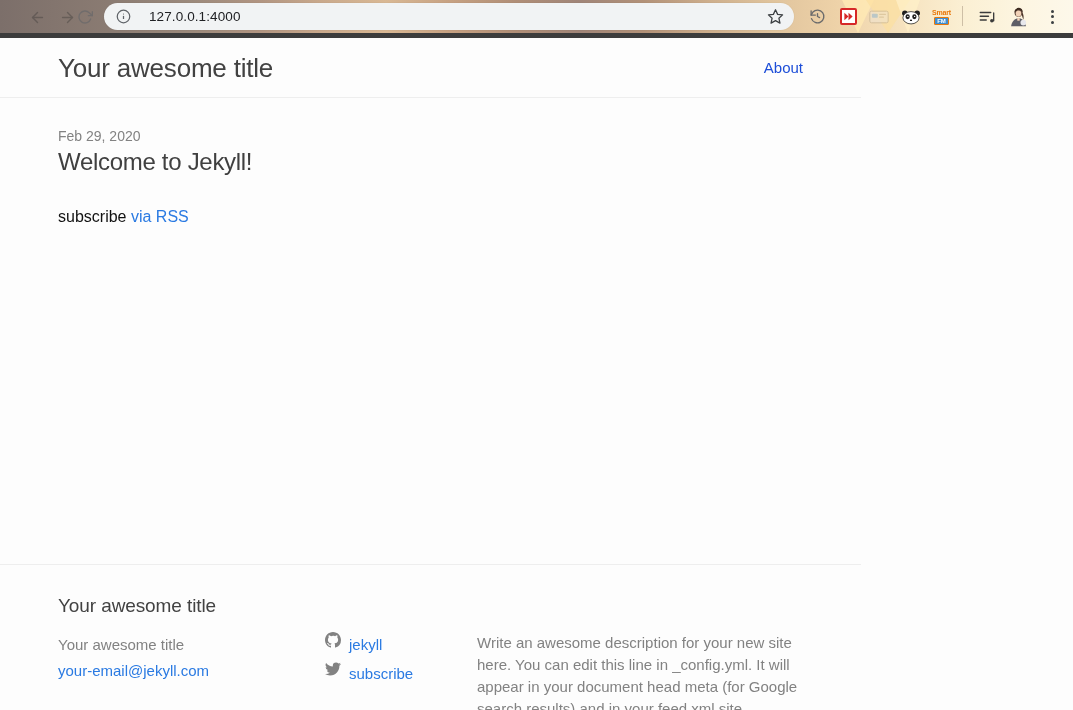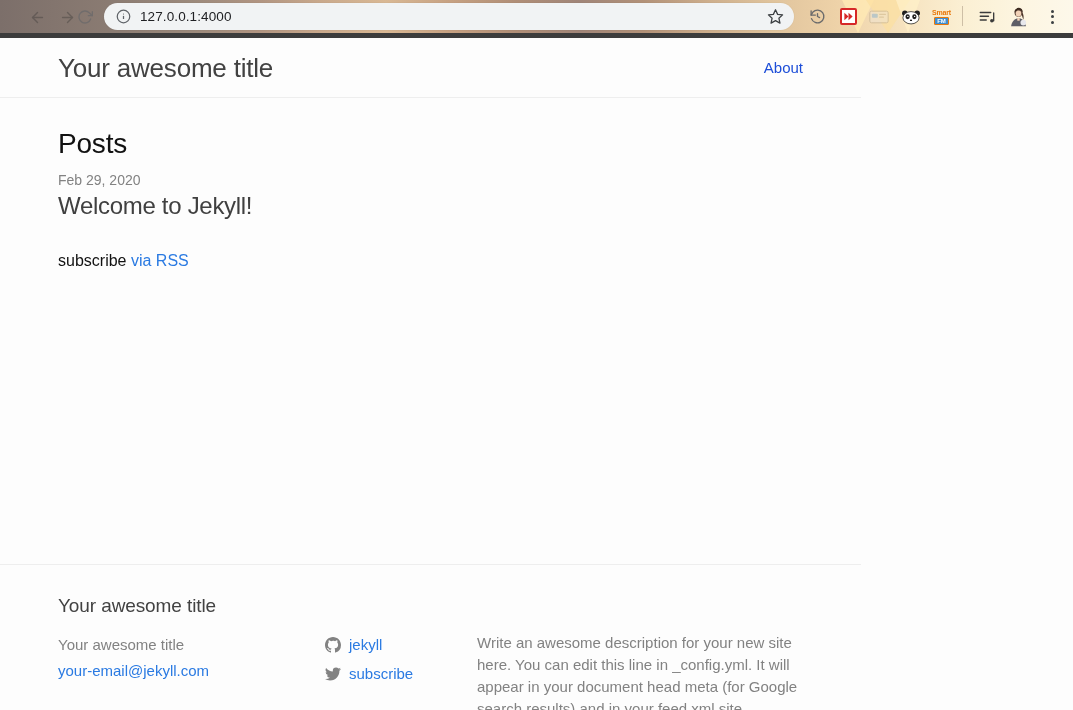--- a/index.html
+++ b/index.html
@@ -98,21 +98,21 @@
   .omni-info {
     margin-left: 11px;
     width: 16px;
     height: 16px;
     flex: 0 0 16px;
     display: flex;
     align-items: center;
     justify-content: center;
   }
   .omni-url {
-    margin-left: 9px;
+    margin-left: 18px;
     font-size: 13.5px;
     color: #202124;
     letter-spacing: 0.1px;
     white-space: nowrap;
     font-family: "Liberation Sans", sans-serif;
   }
   .omni-star {
     position: absolute;
     right: 10px;
     top: 5px;
@@ -327,21 +327,21 @@
   .contact-list li, .social-media-list li {
     line-height: 1.75;
     font-size: 15px;
   }
   .contact-list a, .social-media-list a {
     color: #2a7ae2;
     text-decoration: none;
   }
   .social-media-list li {
     display: flex;
-    align-items: center;
+    align-items: flex-start;
     gap: 8px;
     margin-bottom: 3px;
   }
   .social-icon {
     width: 16px;
     height: 16px;
     flex: 0 0 16px;
     display: flex;
     align-items: center;
     justify-content: center;
@@ -483,21 +483,20 @@
     <div class="wrap">
       <a class="site-title" href="#">Your awesome title</a>
       <nav class="site-nav">
         <a class="nav-link" href="#">About</a>
       </nav>
     </div>
   </header>
 
   <main class="page-content">
     <div class="wrap">
-      <h1 class="post-list-heading">Posts</h1>
       <ul class="post-list">
         <li>
           <span class="post-meta">Feb 29, 2020</span>
           <a class="post-link" href="#">Welcome to Jekyll!</a>
         </li>
       </ul>
       <p class="rss-subscribe"><span>subscribe </span><a href="#">via RSS</a></p>
     </div>
   </main>
 

